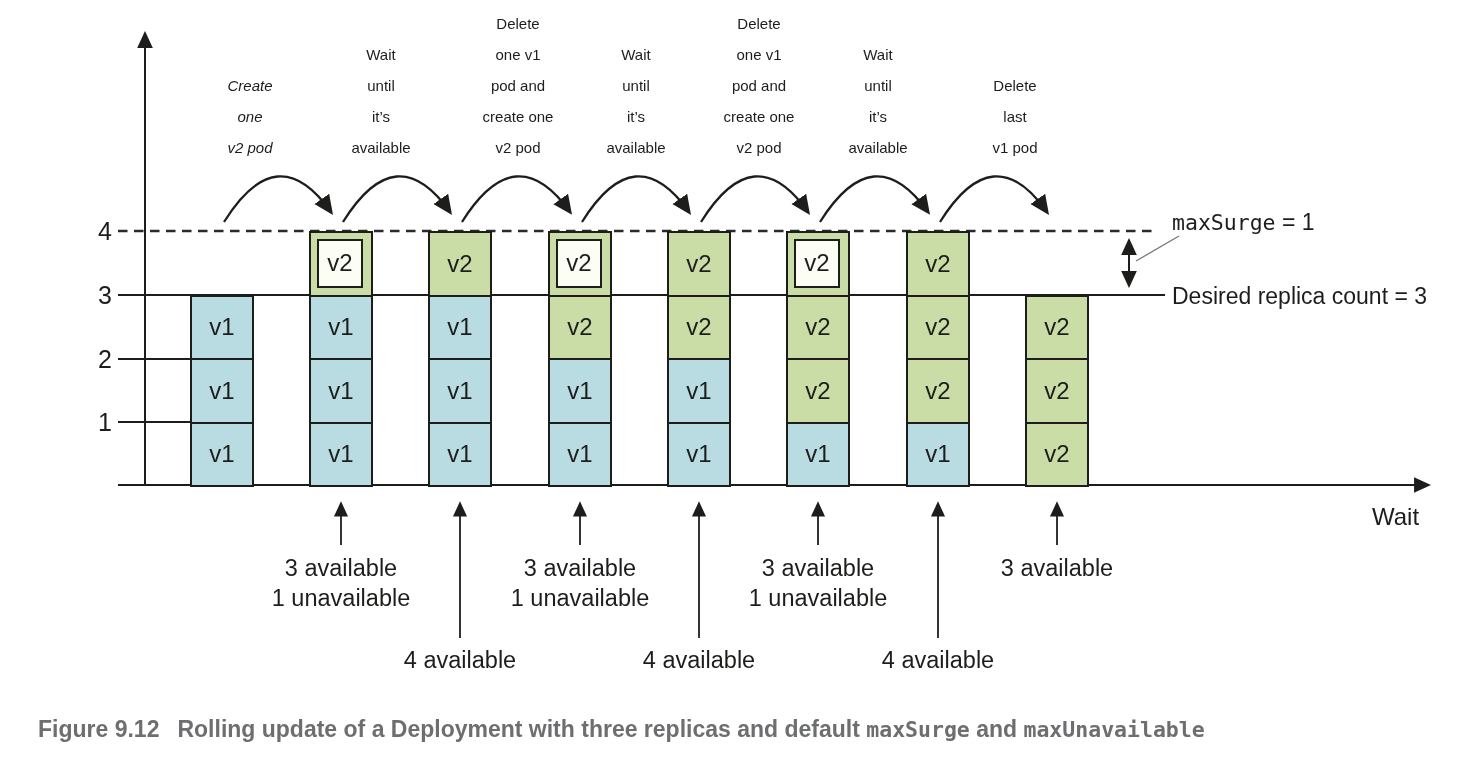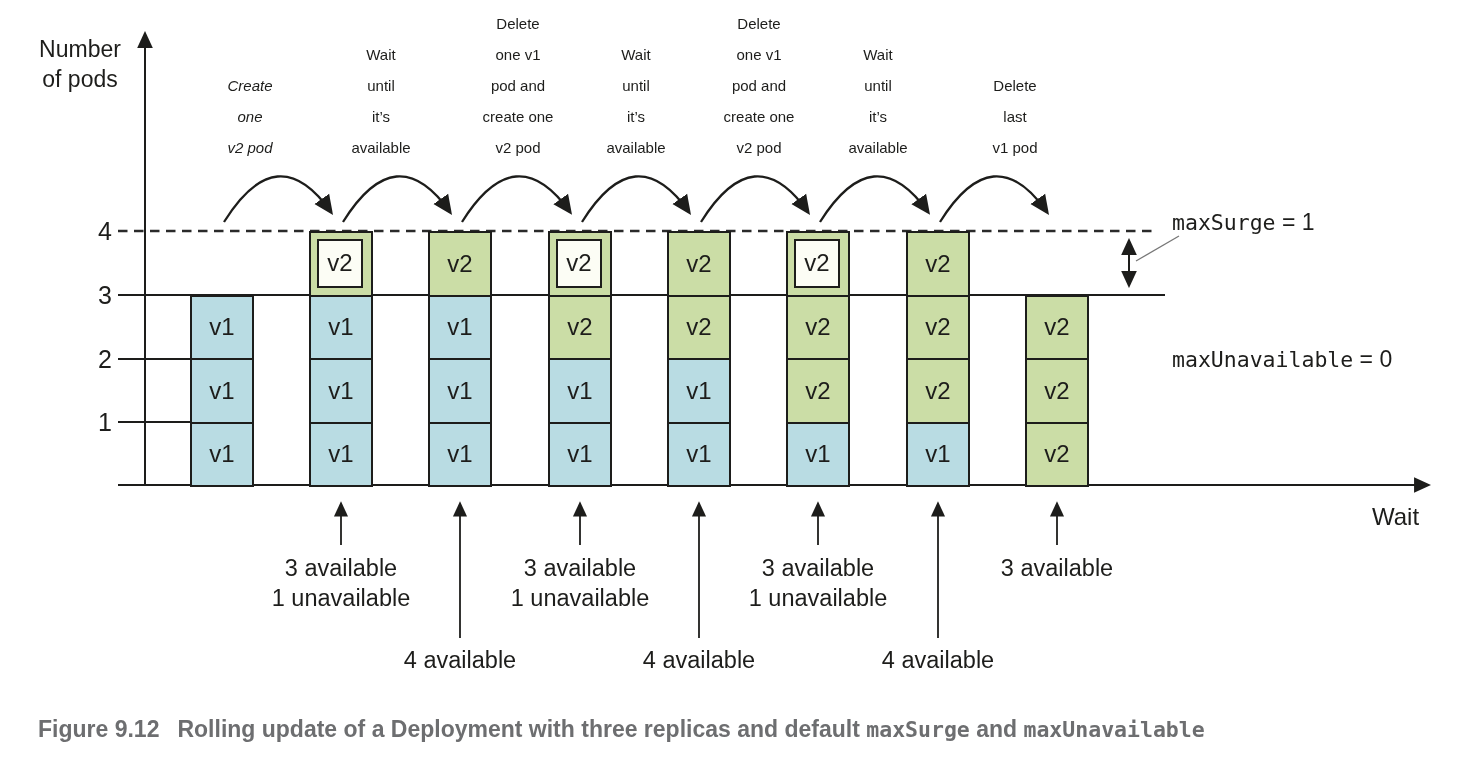--- a/index.html
+++ b/index.html
@@ -66,38 +66,34 @@
         <line x1="341" y1="545" x2="341" y2="504" stroke="#1d1d1b" stroke-width="1.8" marker-end="url(#ah)"></line>
         <line x1="460" y1="638" x2="460" y2="504" stroke="#1d1d1b" stroke-width="1.8" marker-end="url(#ah)"></line>
         <line x1="580" y1="545" x2="580" y2="504" stroke="#1d1d1b" stroke-width="1.8" marker-end="url(#ah)"></line>
         <line x1="699" y1="638" x2="699" y2="504" stroke="#1d1d1b" stroke-width="1.8" marker-end="url(#ah)"></line>
         <line x1="818" y1="545" x2="818" y2="504" stroke="#1d1d1b" stroke-width="1.8" marker-end="url(#ah)"></line>
         <line x1="938" y1="638" x2="938" y2="504" stroke="#1d1d1b" stroke-width="1.8" marker-end="url(#ah)"></line>
         <line x1="1057" y1="545" x2="1057" y2="504" stroke="#1d1d1b" stroke-width="1.8" marker-end="url(#ah)"></line>
       </g>
   </svg>
 
-  <div class="txt axis-label" style="left:25px;top:34px;width:110px;">Number
-of pods</div>
 
   <div id="tick-labels">
       <div class="txt tick-label" style="left: 70px; top: 216px; width: 42px;">4</div>
       <div class="txt tick-label" style="left: 70px; top: 280px; width: 42px;">3</div>
       <div class="txt tick-label" style="left: 70px; top: 344px; width: 42px;">2</div>
       <div class="txt tick-label" style="left: 70px; top: 407px; width: 42px;">1</div>
     </div>
 
   <div class="txt side-label" style="left:1172px;top:209px;">
     <span class="code">maxSurge</span><span> = 1</span>
   </div>
 
+  <div class="txt side-label" style="left:1172px;top:283px;">Desired replica count = 3</div>
 
-  <div class="txt side-label" style="left:1172px;top:346px;">
-    <span class="code">maxUnavailable</span><span> = 0</span>
-  </div>
 
   <div class="txt time-label" style="left:1372px;top:503px;">Wait</div>
 
   <div id="steps-layer">
       <div class="txt step-label" style="left: 165px; bottom: 597px; width: 170px; font-style: italic;">Create
 one
 v2 pod</div>
       <div class="txt step-label" style="left: 296px; bottom: 597px; width: 170px;">Wait
 until
 it’s

